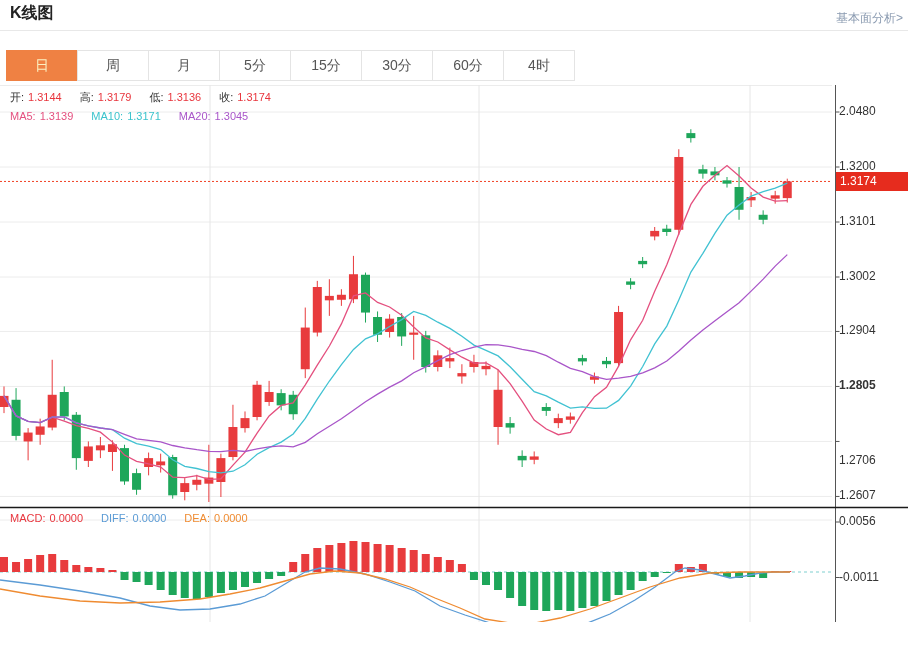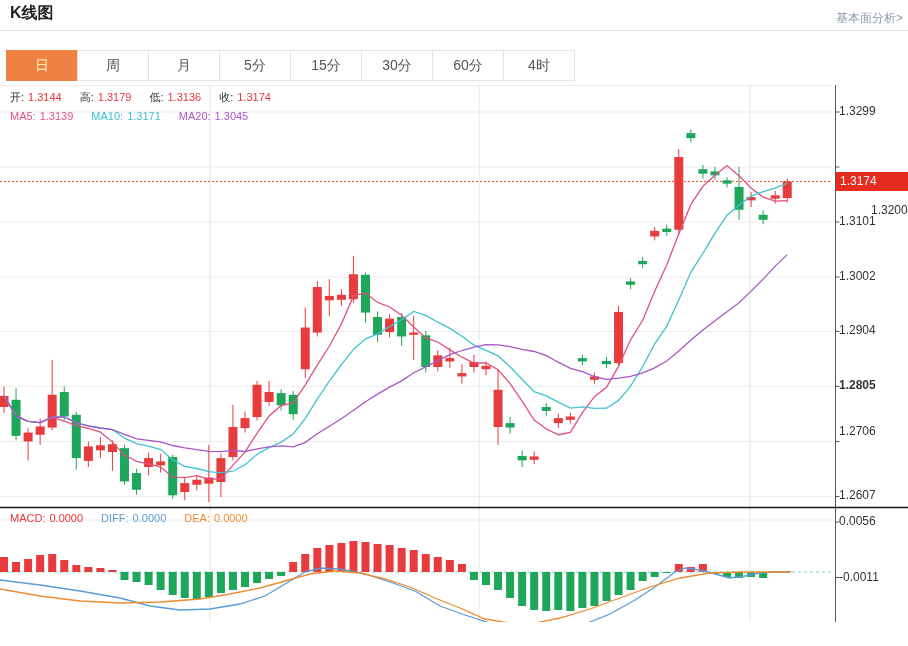--- a/index.html
+++ b/index.html
@@ -281,27 +281,27 @@
         <line x1="835.5" y1="386.444444444445" x2="839.5" y2="386.444444444445" stroke="#555555"></line>
         <line x1="835.5" y1="441.44444444444514" x2="839.5" y2="441.44444444444514" stroke="#555555"></line>
         <line x1="835.5" y1="496.44444444444525" x2="839.5" y2="496.44444444444525" stroke="#555555"></line>
         <line x1="835.5" y1="522" x2="839.5" y2="522" stroke="#555555"></line>
         <line x1="835.5" y1="577.5" x2="839.5" y2="577.5" stroke="#555555"></line>
         <line x1="835.5" y1="633" x2="839.5" y2="633" stroke="#555555"></line>
       </g>
     </svg>
 
   <div id="axis-labels">
-      <div class="axis-label" style="left: 839px; top: 104px;">1.3299</div>
-      <div class="axis-label" style="left: 871px; top: 159px; margin-top: 44px;">1.3200</div>
+      <div class="axis-label" style="left: 839px; top: 104px;">2.0480</div>
+      <div class="axis-label" style="left: 839px; top: 159px;">1.3200</div>
       <div class="axis-label" style="left: 839px; top: 214px;">1.3101</div>
       <div class="axis-label" style="left: 839px; top: 269px;">1.3002</div>
       <div class="axis-label" style="left: 839px; top: 323.444px;">1.2904</div>
       <div class="axis-label" style="left: 839px; top: 378.444px; font-weight: bold;">1.2805</div>
-      <div class="axis-label" style="left: 839px; top: 424px; text-align: right;">1.2706</div>
+      <div class="axis-label" style="left: 839px; top: 453px; text-align: right;">1.2706</div>
       <div class="axis-label" style="left: 839px; top: 488.444px;">1.2607</div>
       <div class="axis-label" style="left: 839px; top: 514px;">0.0056</div>
       <div class="axis-label" style="left: 839px; top: 569.5px;">-0.0011</div>
       <div class="axis-label" style="left: 839px; top: 625px;">-0.0122</div>
     </div>
 
   <div class="price-tag" style="top: 171.944px; background: rgb(230, 44, 30);">1.3174</div>
 </div>
 
 </body></html>

